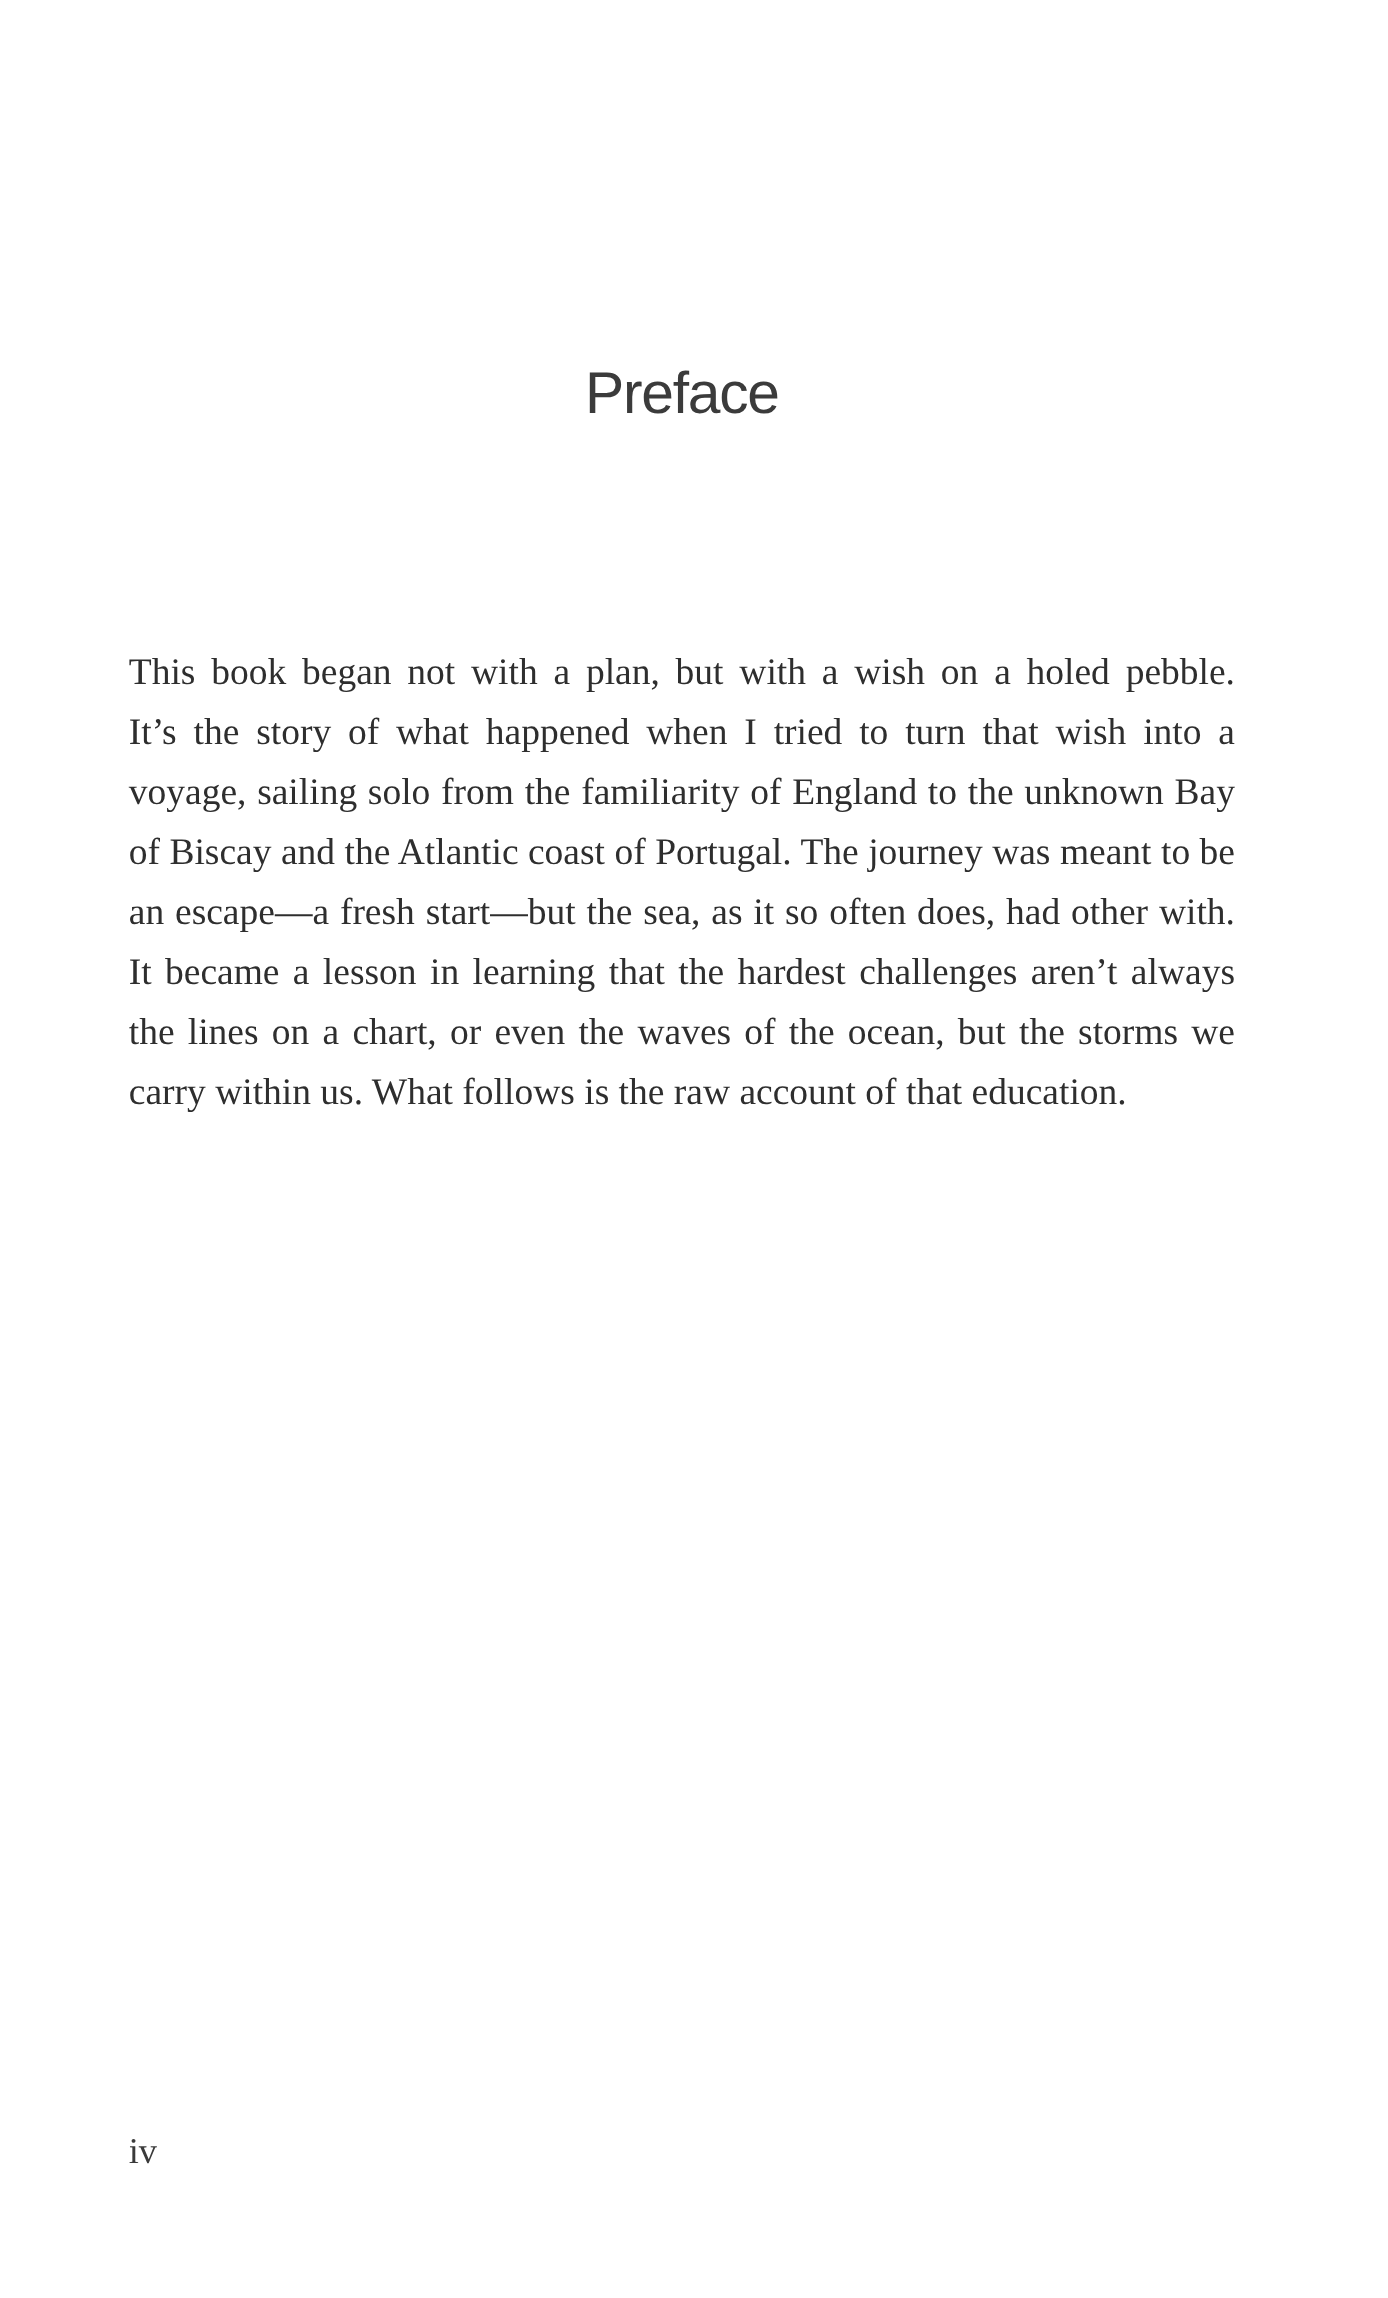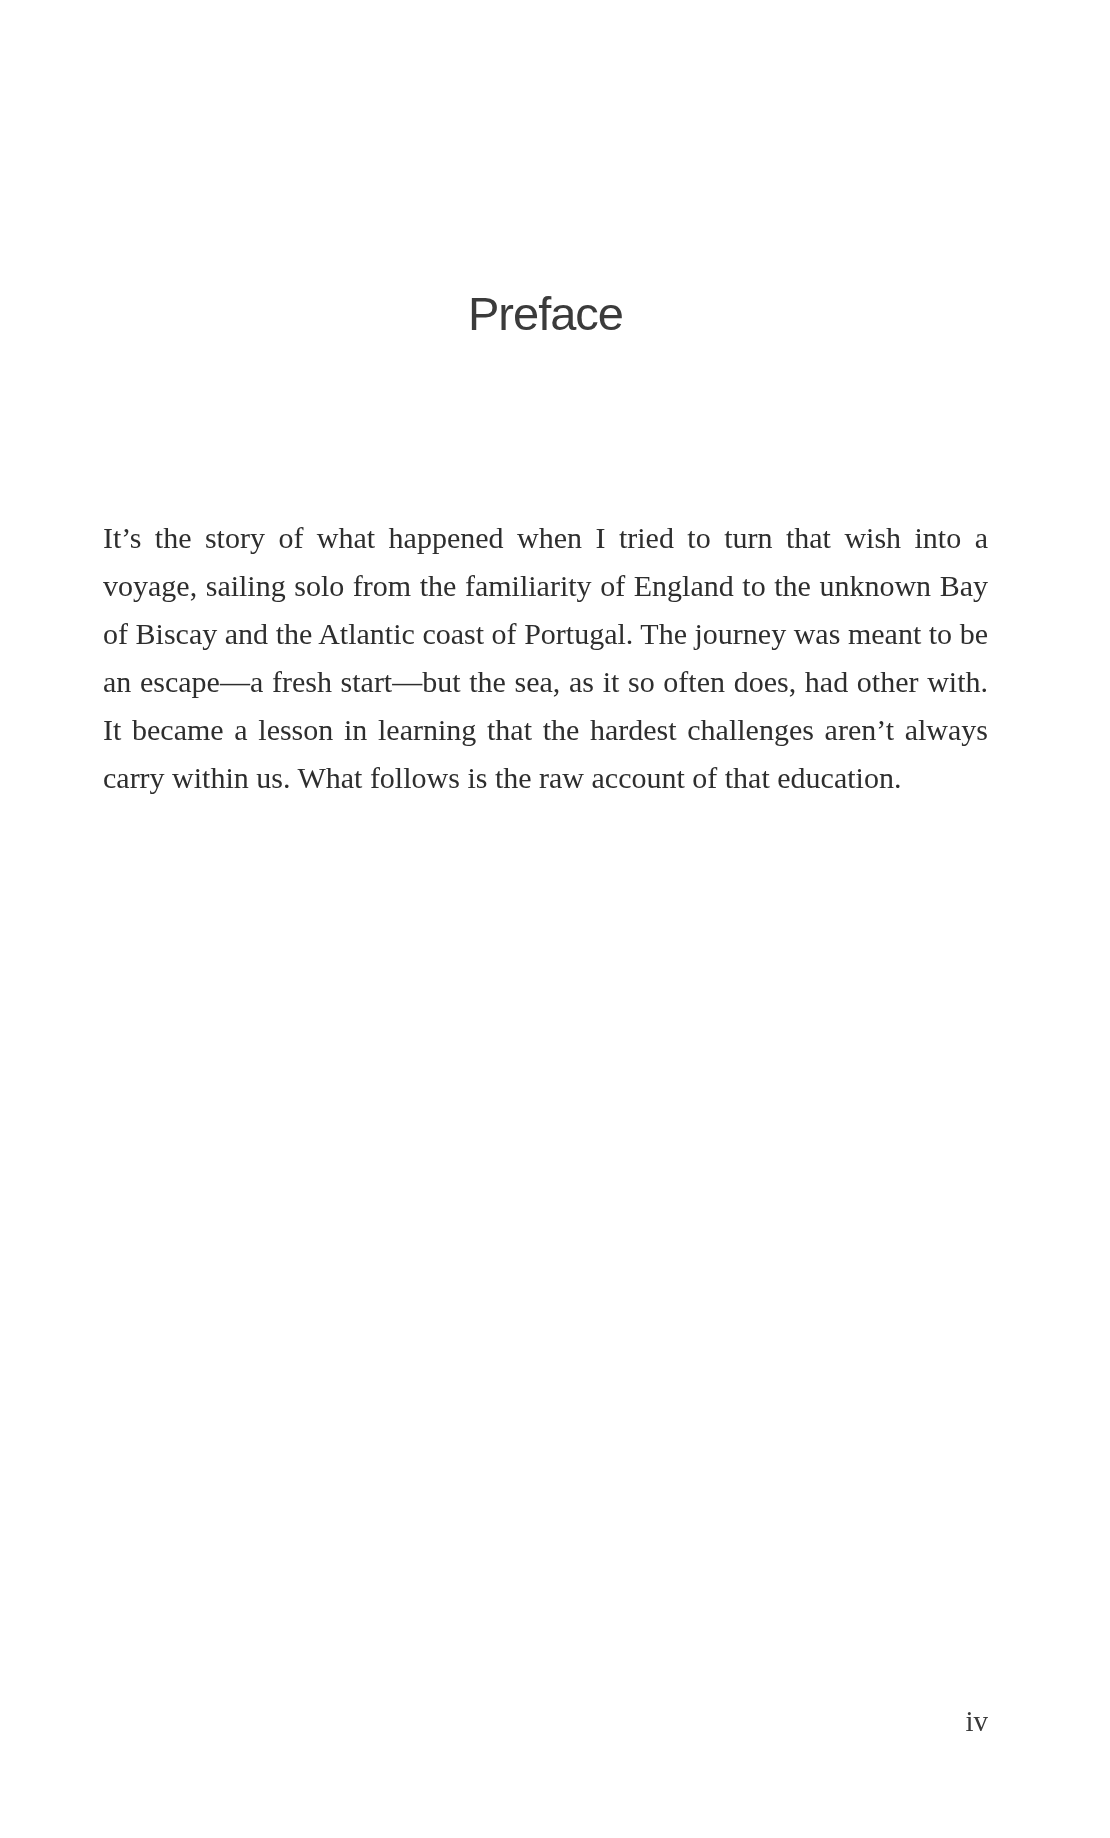--- a/index.html
+++ b/index.html
@@ -46,37 +46,39 @@
   }
   .body-line.last-line {
     text-align: center;
     text-align-last: left;
   }
   .page-number {
     position: absolute;
     top: 1705px;
     left: 103px;
     width: 885px;
-    text-align: right;
+    text-align: left;
     font-family: "Liberation Serif", "DejaVu Serif", serif;
     font-size: 29px;
     color: #3a3a3a;
   }
 </style>
 </head>
 <body>
 
 <div class="page">
 
   <div class="chapter-title">Preface</div>
 
   <div class="body-block">
+    <div class="body-line">This book began not with a plan, but with a wish on a holed pebble.</div>
     <div class="body-line">It’s the story of what happened when I tried to turn that wish into a</div>
     <div class="body-line">voyage, sailing solo from the familiarity of England to the unknown Bay</div>
     <div class="body-line">of Biscay and the Atlantic coast of Portugal. The journey was meant to be</div>
     <div class="body-line">an escape—a fresh start—but the sea, as it so often does, had other with.</div>
     <div class="body-line">It became a lesson in learning that the hardest challenges aren’t always</div>
+    <div class="body-line">the lines on a chart, or even the waves of the ocean, but the storms we</div>
     <div class="body-line last-line">carry within us. What follows is the raw account of that education.</div>
   </div>
 
   <div class="page-number">iv</div>
 
 </div>
 
 </body></html>

